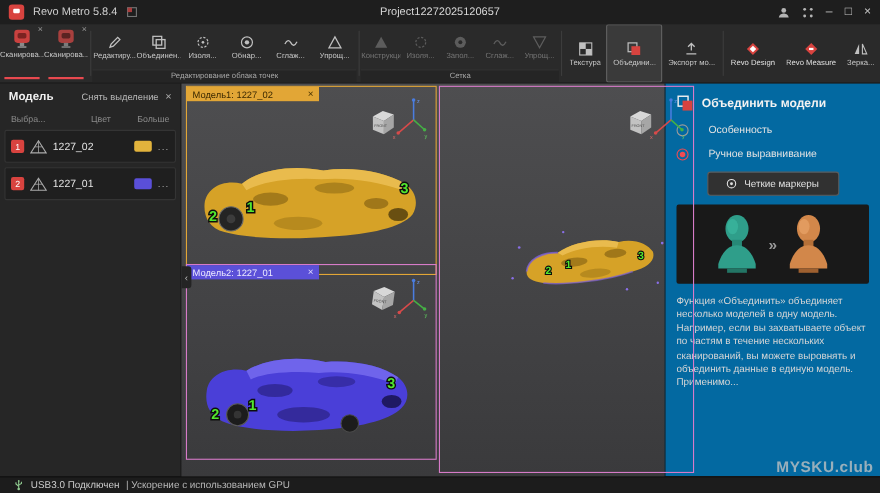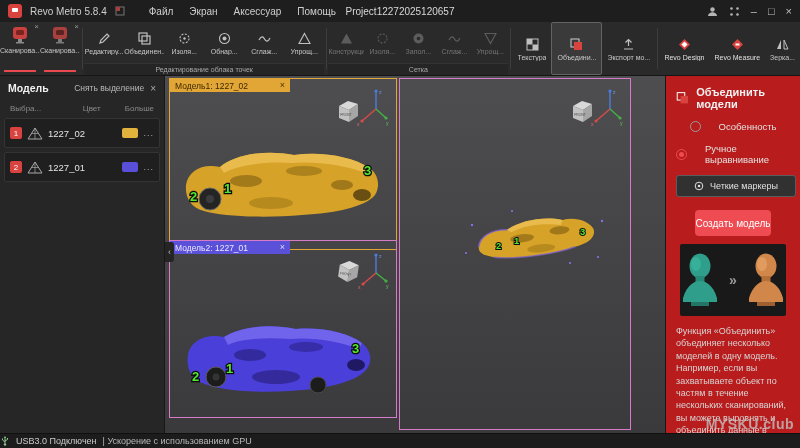--- a/index.html
+++ b/index.html
@@ -71,58 +71,52 @@
   .vp-tab .close { font-size:9px; line-height:1; }
   .gizmo { position:absolute; top:6px; right:6px; width:54px; height:48px; z-index:2; }
   .model-svg { position:absolute; }
   .collapse-handle { position:absolute; left:0; top:166px; width:9px; height:20px; background:#242424; color:#bbb; font-size:9px; display:flex; align-items:center; justify-content:center; border-radius:0 3px 3px 0; z-index:4; }
   .marker { paint-order:stroke; stroke:#0d0d0d; stroke-width:2.6px; fill:#52e82e; font-weight:bold; font-size:13px; font-family:"Liberation Sans",sans-serif; }
   .marker.small { font-size:9.5px; stroke-width:2px; }
   .gz-label { font-size:5px; font-family:"Liberation Sans",sans-serif; }
   .gz-front { font-size:3.4px; fill:#4a4a4a; font-family:"Liberation Sans",sans-serif; }
 
   
-  .right-panel { width:135px; background:#b91c1c; border-left:1px solid #181818; padding:10px 10px 0 10px; display:flex; flex-direction:column; flex:0 0 auto; overflow:hidden;align-items:center; }
+  .right-panel { width:196px; background:#0369a1; border-left:1px solid #181818; padding:10px 10px 0 10px; display:flex; flex-direction:column; flex:0 0 auto; overflow:hidden; }
   .rp-header { display:flex; align-items:center; gap:7px; }
   .rp-title { font-size:11px; color:#f2f2f2; font-weight:bold; }
   .rp-option { display:flex; align-items:center; gap:18px; margin-top:11px; }
   .radio { width:11px; height:11px; border-radius:50%; border:1px solid #9a9a9a; position:relative; flex:0 0 auto; }
   .radio.selected { border-color:#ef4b52; }
   .radio.selected::after { content:""; position:absolute; inset:2px; border-radius:50%; background:#ef4b52; }
   .rp-option .olabel { font-size:9.5px; color:#e2e2e2; }
   .markers-btn { margin:10px auto 0; width:120px; height:22px; background:#313131; border:1px solid #5c5c5c; border-radius:3px; display:flex; align-items:center; justify-content:center; gap:6px; font-size:9px; color:#e0e0e0; }
   .create-btn { margin-top:13px; height:26px; background:#ef4b52; border-radius:4px; display:flex; align-items:center; justify-content:center; font-size:10px; color:#fff; }
   .instr-title { margin-top:15px; font-size:10.5px; color:#ededed; }
   .instr-img { margin-top:8px; height:72px; background:#191919; border-radius:2px; display:flex; align-items:center; justify-content:center; gap:9px; }
   .instr-arrow { font-size:14px; color:#9a9a9a; font-weight:bold; }
   .instr-text { margin-top:9px; font-size:9px; line-height:1.38; color:#d6d6d6; overflow:hidden; flex:1; }
 
   
-  .statusbar { height:15px; background:#1c1c1c; border-top:1px solid #101010; display:flex; align-items:center; gap:6px; padding:0 0; font-size:9px; color:#cccccc; flex:0 0 auto; }
+  .statusbar { height:15px; background:#1c1c1c; border-top:1px solid #101010; display:flex; align-items:center; gap:6px; padding:0 12px; font-size:9px; color:#cccccc; flex:0 0 auto; }
   .gpu-text { color:#b8b8b8; }
   .watermark { position:absolute; right:6px; bottom:16px; font-size:14px; font-weight:bold; color:rgba(195,195,195,.78); letter-spacing:.5px; z-index:20; }
 </style>
 </head>
 <body>
 
 <div class="app">
 
   <div class="titlebar">
     <div class="logo"></div>
     <span class="app-title">Revo Metro 5.8.4</span>
     <svg class="tb-mini-icon" viewBox="0 0 10 10">
         <rect x="1" y="1" width="8" height="8" fill="none" stroke="#8a8a8a"></rect>
         <rect x="1" y="1" width="4" height="4" fill="#c44"></rect>
       </svg>
-    <div class="menus">
-      <span>Файл</span>
-      <span>Экран</span>
-      <span>Аксессуар</span>
-      <span>Помощь</span>
-    </div>
     <span class="project-name">Project12272025120657</span>
     <div class="tb-right">
       <svg width="11" height="11" viewBox="0 0 11 11">
           <circle cx="5.5" cy="3.5" r="2.2" fill="#b5b5b5"></circle>
           <path d="M1,10 C1.5,7 4,6.3 5.5,6.3 C7,6.3 9.5,7 10,10 Z" fill="#b5b5b5"></path>
         </svg>
       <svg width="11" height="11" viewBox="0 0 11 11">
           <circle cx="2.5" cy="2.5" r="1.3" fill="#b5b5b5"></circle>
           <circle cx="8.5" cy="2.5" r="1.3" fill="#b5b5b5"></circle>
           <circle cx="2.5" cy="8.5" r="1.3" fill="#b5b5b5"></circle>
@@ -517,23 +511,20 @@
       </div>
 
       <div class="markers-btn">
         <svg width="10" height="10" viewBox="0 0 10 10">
             <circle cx="5" cy="5" r="3.8" fill="none" stroke="#e0e0e0" stroke-width="1"></circle>
             <circle cx="5" cy="5" r="1.3" fill="#e0e0e0"></circle>
           </svg>
         <span>Четкие маркеры</span>
       </div>
 
-      <div class="create-btn">
-        <span>Создать модель</span>
-      </div>
 
 
       <div class="instr-img">
         <svg width="40" height="56" viewBox="0 0 40 56">
           <ellipse cx="20" cy="14" rx="10.5" ry="12.5" fill="#2f9e8a"></ellipse>
           <ellipse cx="16" cy="12" rx="5" ry="7" fill="#3bb89f" opacity=".7"></ellipse>
           <rect x="15.5" y="24" width="9" height="7" fill="#278977"></rect>
           <path d="M3,46 C7,33 14,29 20,29 C26,29 33,33 37,46 L37,50 L3,50 Z" fill="#2f9e8a"></path>
           <rect x="11" y="50" width="18" height="4" fill="#237565"></rect>
         </svg>

